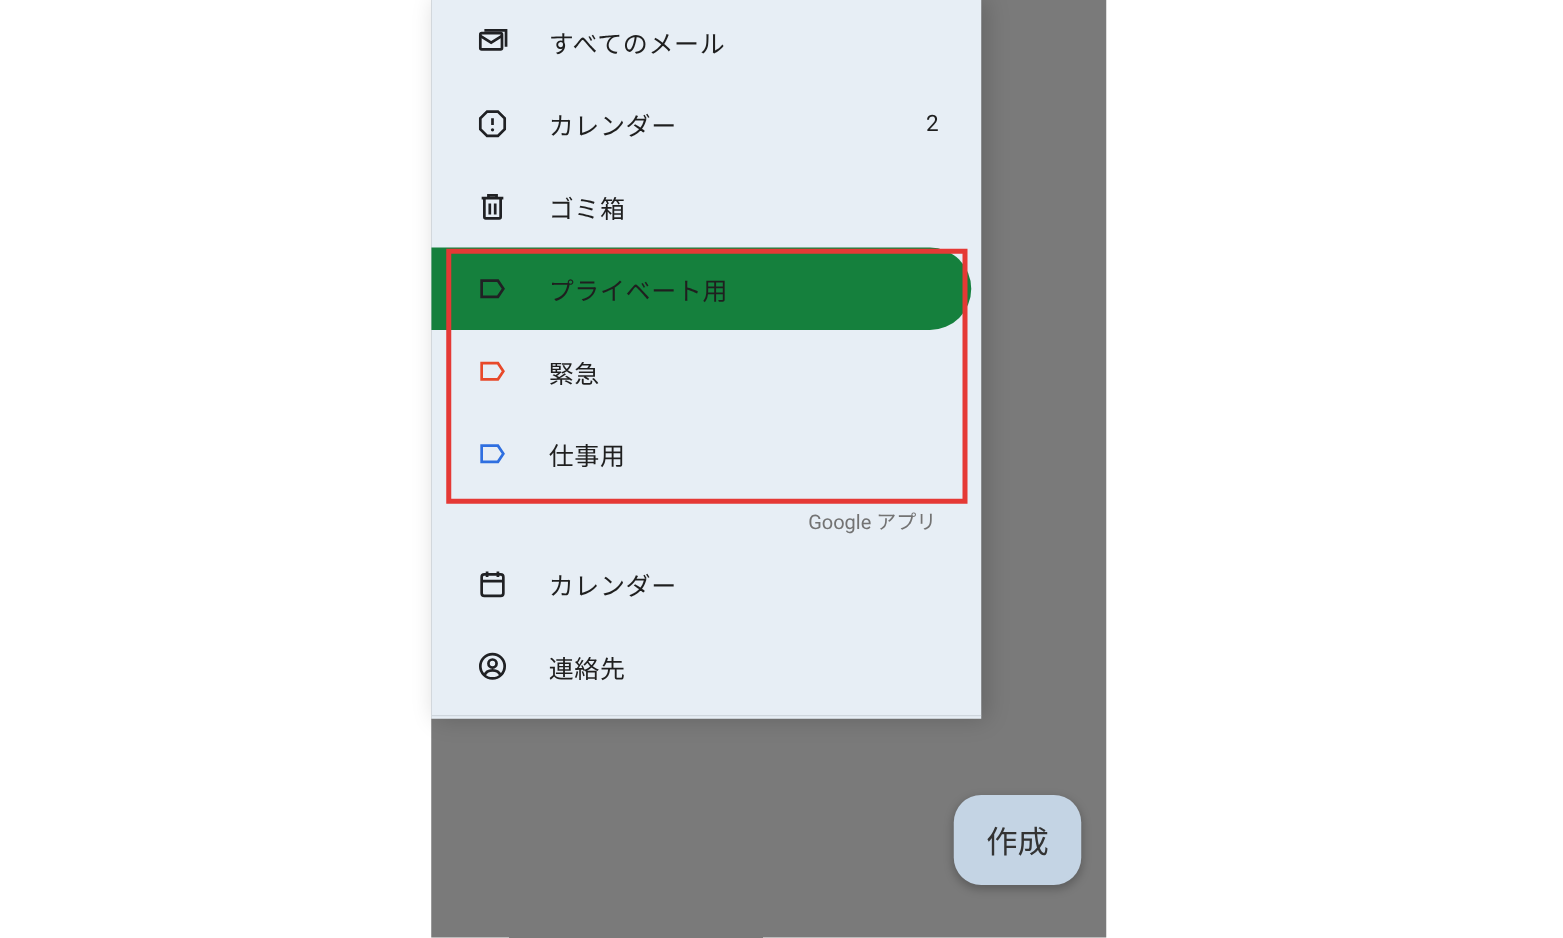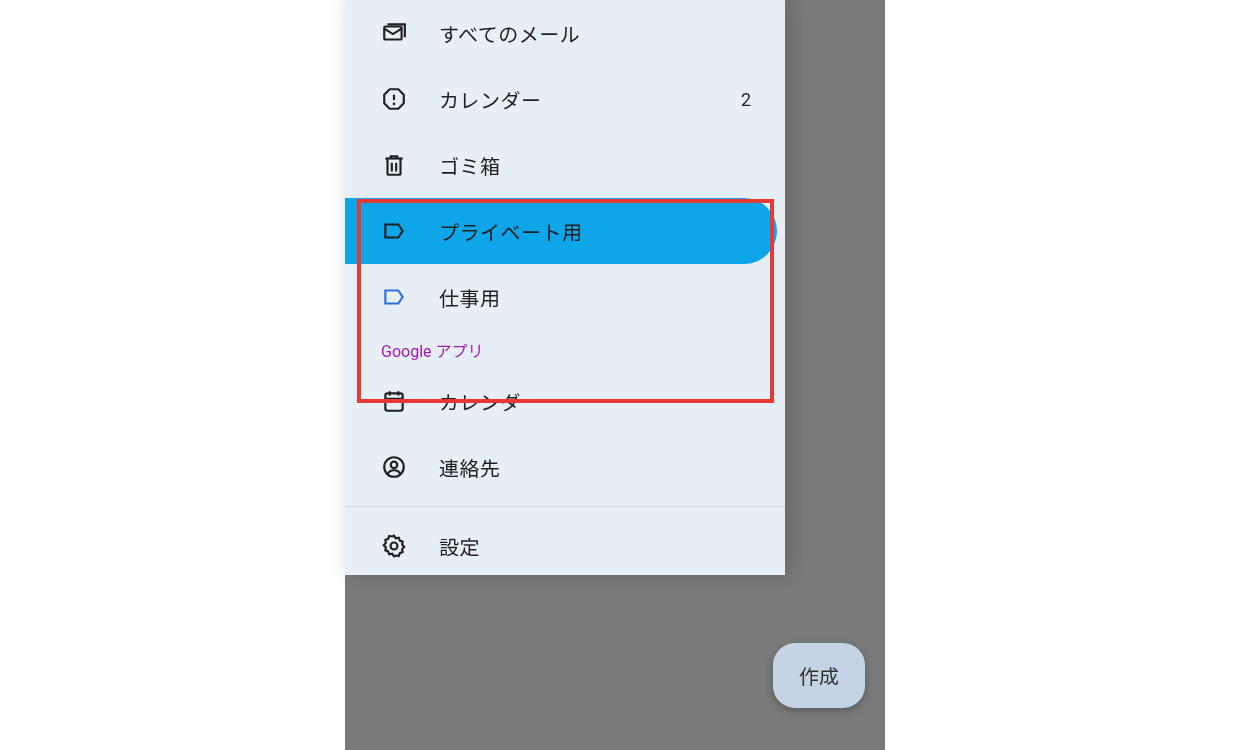--- a/index.html
+++ b/index.html
@@ -25,21 +25,21 @@
       width: 540px;
       height: 750px;
       background: #7a7a7a;
     }
     .compose-btn {
       position: absolute;
       right: 20px;
       bottom: 42px;
       background: #c4d4e4;
       color: #333;
-      font-size: 20px;
+      font-size: 25px;
       padding: 18px 26px;
       border-radius: 22px;
       box-shadow: 0 3px 8px rgba(0,0,0,0.25);
       cursor: pointer;
     }
     .drawer {
       position: absolute;
       left: 0;
       top: 0;
       width: 440px;
@@ -51,21 +51,21 @@
     .nav-item {
       display: flex;
       align-items: center;
       height: 66px;
       padding-left: 36px;
       padding-right: 24px;
       cursor: pointer;
       position: relative;
     }
     .nav-item.selected {
-      background: #0ea5e9;
+      background: #15803d;
       border-top-right-radius: 34px;
       border-bottom-right-radius: 34px;
       margin-right: 8px;
     }
     .divider {
       height: 1px;
       background: #cfd6dd;
       margin: 6px 0;
     }
     .nav-icon {
@@ -85,21 +85,22 @@
       letter-spacing: 0.5px;
     }
     .nav-count {
       font-size: 18px;
       color: #1f1f1f;
       margin-right: 10px;
     }
     .section-header {
       padding: 8px 36px 6px;
       font-size: 16px;
-      color: #a21caf;
+      color: #737373;
+      text-align: right;
     }
     .highlight-box {
       position: absolute;
       border: 4px solid #e53935;
       pointer-events: none;
     }
     .top-pad { height: 0px; }
   </style>
 </head>
 <body>
@@ -153,20 +154,28 @@
         <div class="nav-item selected">
           <span class="nav-icon">
             <svg viewBox="0 0 24 24" width="26" height="26" fill="none" stroke="#202124" stroke-width="2">
               <path d="M4 6h12l4 6-4 6H4z"></path>
             </svg>
           </span>
           <span class="nav-label">プライベート用</span>
         </div>
         <div class="nav-item">
           <span class="nav-icon">
+            <svg viewBox="0 0 24 24" width="26" height="26" fill="none" stroke="#e8492a" stroke-width="2">
+              <path d="M4 6h12l4 6-4 6H4z"></path>
+            </svg>
+          </span>
+          <span class="nav-label">緊急</span>
+        </div>
+        <div class="nav-item">
+          <span class="nav-icon">
             <svg viewBox="0 0 24 24" width="26" height="26" fill="none" stroke="#2f6fe0" stroke-width="2">
               <path d="M4 6h12l4 6-4 6H4z"></path>
             </svg>
           </span>
           <span class="nav-label">仕事用</span>
         </div>
       </div>
 
     <div class="section-header">Google アプリ</div>
 

